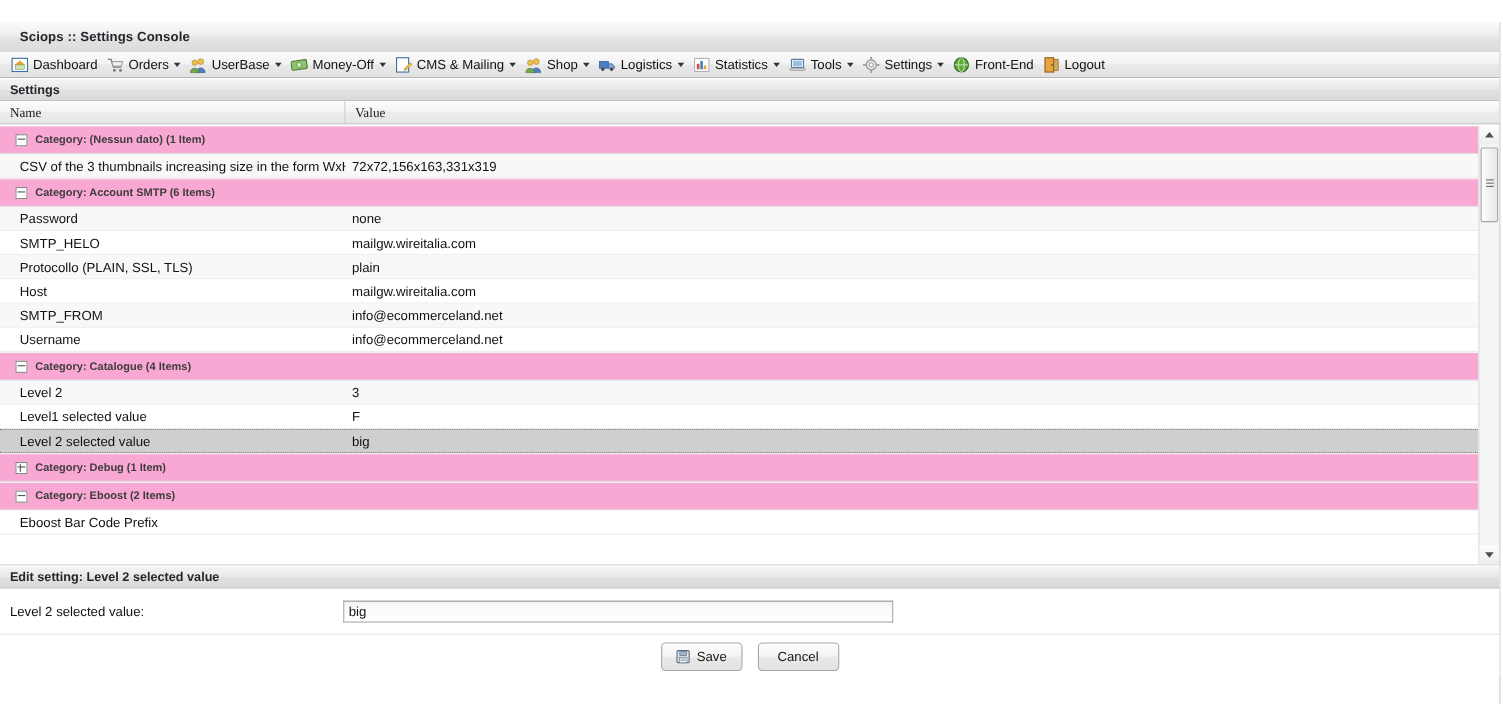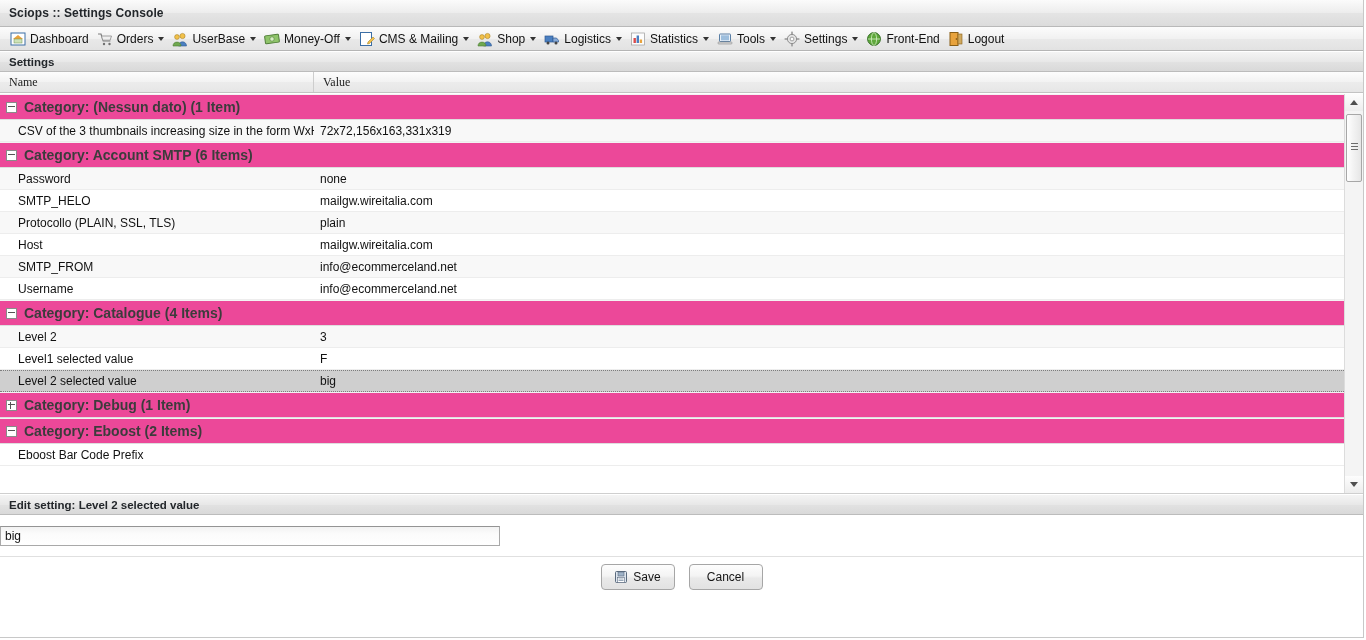--- a/index.html
+++ b/index.html
@@ -25,22 +25,23 @@
     background: #fff;
   }
 
   
   .titlebar {
     height: 27px;
     background: linear-gradient(to bottom, #fbfbfb 0%, #ededed 48%, #e4e4e4 52%, #dcdcdc 100%);
     border-bottom: 1px solid #b9b9b9;
     display: flex;
     align-items: center;
-    padding-left: 9px;
-    box-sizing: border-box;
+    padding-left: 18px;
+    box-sizing: border-box;
+    margin-top: 20px;
   }
   .titlebar-text {
     font-weight: bold;
     font-size: 12px;
     color: #23272b;
     letter-spacing: .1px;
   }
 
   
   .menubar {
@@ -123,27 +124,27 @@
     position: absolute;
     top: 0; left: 0; right: 19px; bottom: 0;
     overflow: hidden;
     background: #fff;
   }
 
   .cat-row {
     height: 26px;
     display: flex;
     align-items: center;
-    padding-left: 6px;
-    box-sizing: border-box;
-    background: #ec4899;
+    padding-left: 14px;
+    box-sizing: border-box;
+    background: #f9a8d4;
     border-bottom: 1px solid #dedede;
     border-top: 1px solid #f3f3f3;
     font-weight: bold;
-    font-size: 14px;
+    font-size: 10px;
     color: #3c3c3c;
   }
   .cat-toggle {
     width: 9px; height: 9px;
     border: 1px solid #8a8a8a;
     background: #fff;
     position: relative;
     margin-right: 7px;
     flex: 0 0 9px;
   }
@@ -537,20 +538,21 @@
         </div>
       </div>
     </div>
   </div>
 
   <div class="edit-panel">
     <div class="sectionbar">
       <span>Edit setting: Level 2 selected value</span>
     </div>
     <div class="edit-body">
+      <div class="edit-label">Level 2 selected value:</div>
       <input class="edit-input" type="text" value="big" style="">
     </div>
     <div class="edit-footer">
       <button class="btn">
         <span class="ic" style="width:14px;height:14px;">
           <svg width="14" height="14" viewBox="0 0 14 14">
             <rect x="1.5" y="1.5" width="11" height="11" rx="1" fill="#dfe7f0" stroke="#5a6a7d"></rect>
             <rect x="4" y="2" width="6" height="4" fill="#9fb3c8" stroke="#5a6a7d" stroke-width=".6"></rect>
             <rect x="3.5" y="7.5" width="7" height="5" fill="#ffffff" stroke="#5a6a7d" stroke-width=".6"></rect>
             <rect x="4.5" y="8.6" width="5" height=".8" fill="#7f93a8"></rect>

